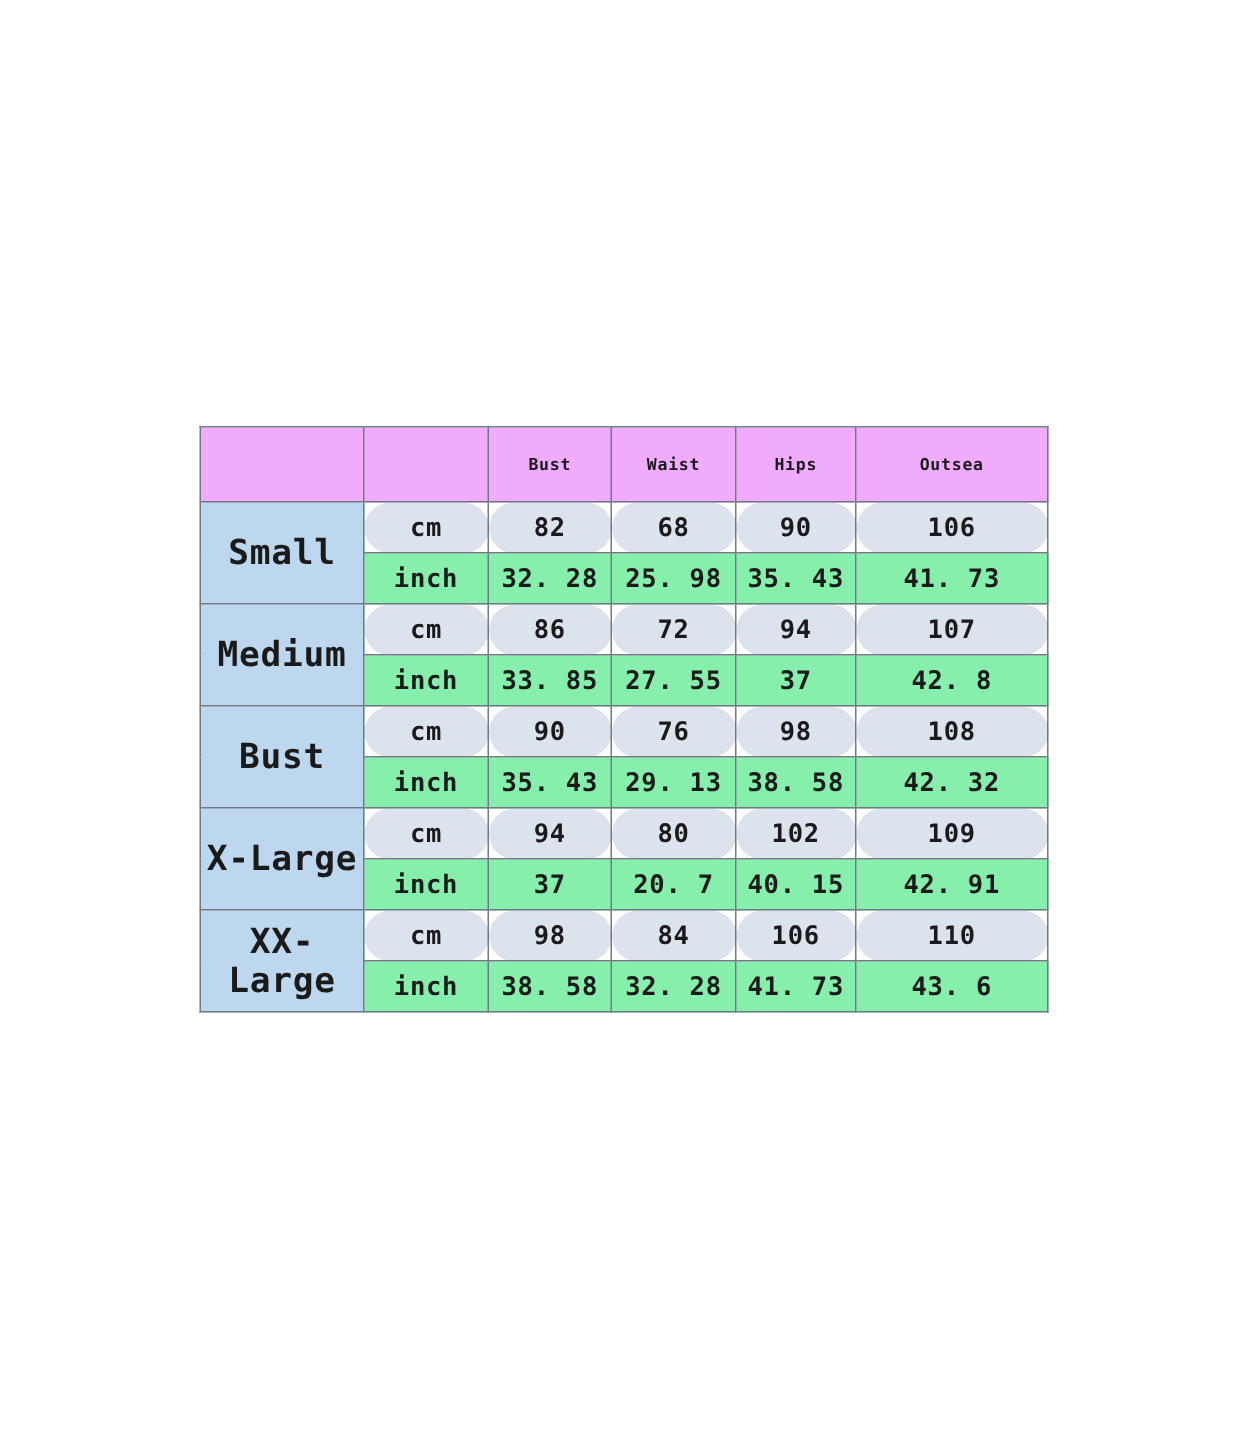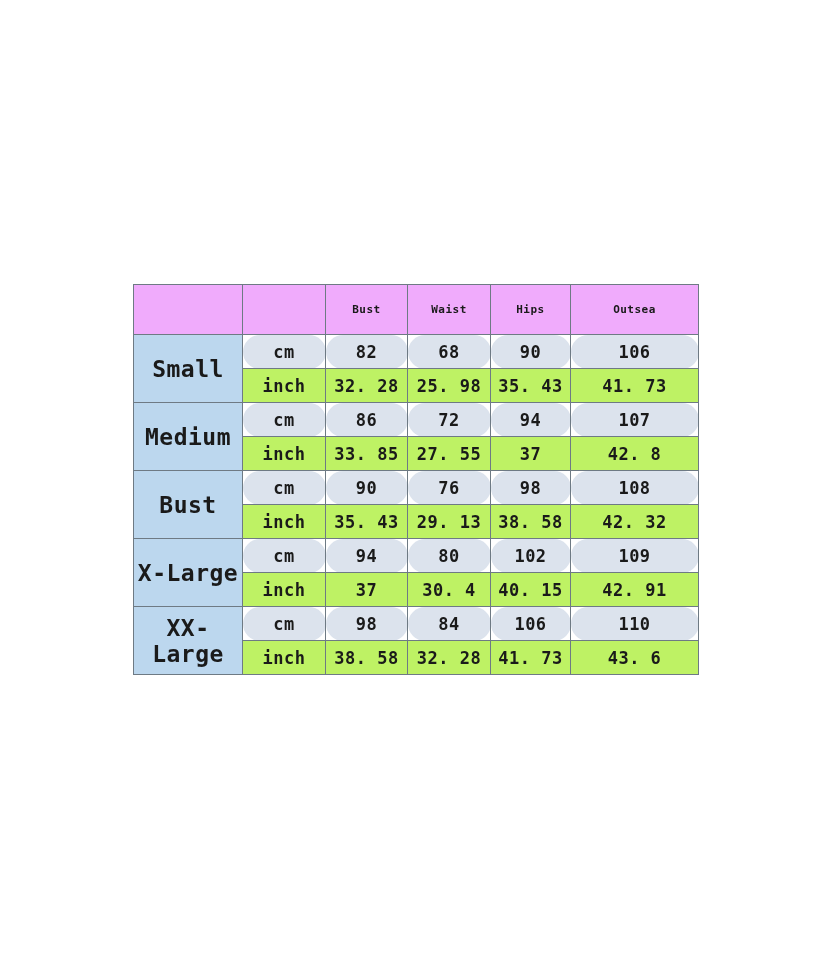--- a/index.html
+++ b/index.html
@@ -71,21 +71,21 @@
   
   tr.row-cm td.data-cell,
   tr.row-cm td.unit-cell {
     background: #dce3ed;
     height: 33px;
     font-size: 17px;
     border-radius: 17px;
   }
   tr.row-inch td.data-cell,
   tr.row-inch td.unit-cell {
-    background: #bef264;
+    background: #86efac;
     height: 33px;
     font-size: 17px;
   }
 
   td.unit-cell {
     font-size: 16px;
   }
 </style>
 </head>
 <body>
@@ -166,21 +166,21 @@
         <td class="size-label" rowspan="2">X-Large</td>
         <td class="unit-cell">cm</td>
         <td class="data-cell">94</td>
         <td class="data-cell">80</td>
         <td class="data-cell">102</td>
         <td class="data-cell">109</td>
       </tr>
       <tr class="row-inch">
         <td class="unit-cell">inch</td>
         <td class="data-cell">37</td>
-        <td class="data-cell">30. 4</td>
+        <td class="data-cell">20. 7</td>
         <td class="data-cell">40. 15</td>
         <td class="data-cell">42. 91</td>
       </tr>
 
       <tr class="row-cm">
         <td class="size-label" rowspan="2">XX-Large</td>
         <td class="unit-cell">cm</td>
         <td class="data-cell">98</td>
         <td class="data-cell">84</td>
         <td class="data-cell">106</td>

